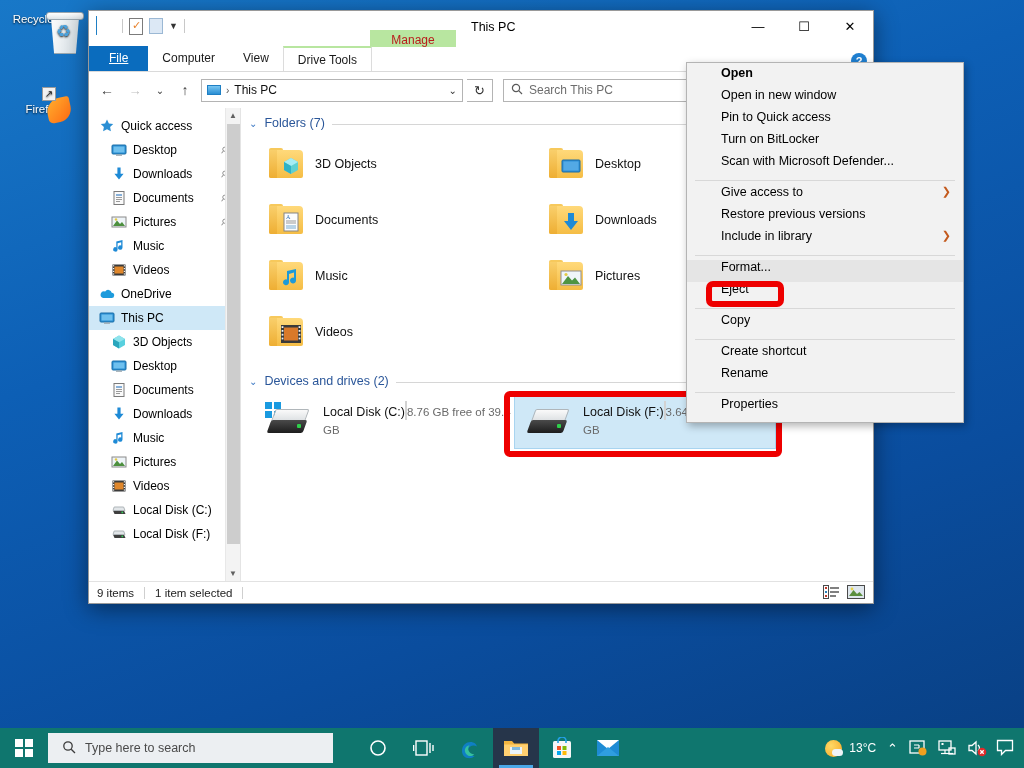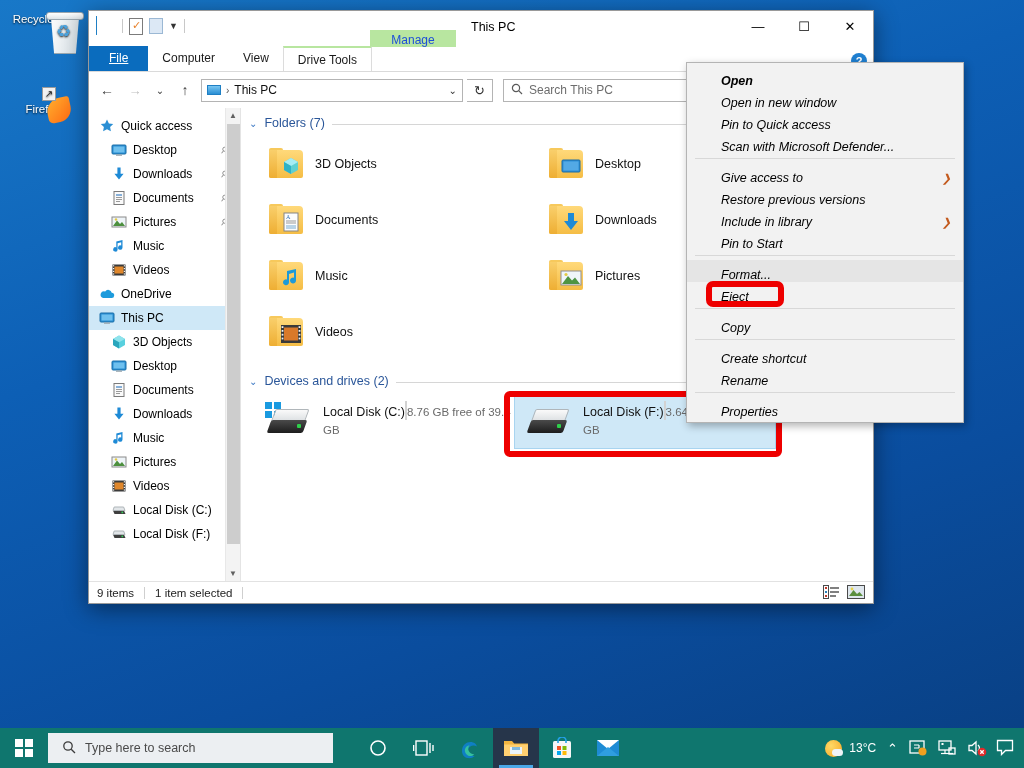--- a/index.html
+++ b/index.html
@@ -72,21 +72,21 @@
   .props-ico{ width:14px;height:17px;border:1px solid #7b7b7b;background:#fff;position:relative;}
   .props-ico::after{content:"✓";position:absolute;left:2px;top:0px;font-size:11px;color:#e8802a;}
   .newf-ico{ width:14px;height:16px;background:#dce8f5;border:1px solid #9bb8d4;}
   .qat-caret{ font-size:9px; color:#333; }
 
   .win-title {
     position:absolute; left:382px; top:9px; font-size:12.5px; color:#000;
   }
   .ctx-tab {
     position:absolute; left:281px; top:19px; width:86px; height:20px;
-    background:#b8e6a0; color:#1d4ed8; font-size:12px; text-align:center; line-height:20px;
+    background:#b8e6a0; color:#b91c1c; font-size:12px; text-align:center; line-height:20px;
   }
   .wctl { position:absolute; right:0; top:0; display:flex; }
   .wctl div {
     width:46px; height:30px; display:flex; align-items:center; justify-content:center;
     font-size:13px; color:#000;
   }
 
   .ribbon-row {
     height:25px; background:#fff; border-bottom:1px solid #dadada;
     display:flex; align-items:flex-end; position:relative; flex:none;
@@ -199,21 +199,21 @@
   .st-views { margin-left:auto; display:flex; gap:6px; align-items:center; }
   .view-btn { width:18px; height:16px; position:relative; }
 
   
   .ctxmenu {
     position:absolute; left:686px; top:62px; width:278px;
     background:#f2f2f2; border:1px solid #b4b4b4;
     box-shadow:2px 3px 8px rgba(0,0,0,.3);
     padding:3px 0; font-size:12.5px; color:#000; z-index:40;
   }
-  .mi { height:22px; display:flex; align-items:flex-end; padding-left:34px; position:relative; white-space:nowrap;font-style:italic; }
+  .mi { height:22px; display:flex; align-items:flex-start; padding-left:34px; position:relative; white-space:nowrap; }
   .mi.bold { font-weight:bold; }
   .mi .mi-ico { position:absolute; left:8px; top:3px; width:16px; height:16px; }
   .mi .arrow { position:absolute; right:12px; font-size:11px; color:#c35a1e; }
   .msep { height:1px; background:#d8d8d8; margin:4px 8px; }
   .mi.hovered { background:#e5e5e5; }
 
   .shield { width:16px;height:16px; position:relative; }
   .shield i {
     position:absolute; inset:0; background:linear-gradient(135deg,#f5c33b 0 50%,#3a6fd8 50% 100%);
     clip-path: polygon(50% 0,100% 18%,100% 62%,50% 100%,0 62%,0 18%);
@@ -669,37 +669,38 @@
     <div class="mi bold">
       <span>Open</span>
     </div>
     <div class="mi">
       <span>Open in new window</span>
     </div>
     <div class="mi">
       <span>Pin to Quick access</span>
     </div>
     <div class="mi">
+      <span class="mi-ico"><span class="shield"><i></i></span></span>
+      <span>Turn on BitLocker</span>
+    </div>
+    <div class="mi">
       <span class="mi-ico"><span class="defender"></span></span>
       <span>Scan with Microsoft Defender...</span>
     </div>
     <div class="msep"></div>
     <div class="mi">
       <span>Give access to</span>
       <span class="arrow">❯</span>
     </div>
     <div class="mi">
       <span>Restore previous versions</span>
     </div>
     <div class="mi">
       <span>Include in library</span>
       <span class="arrow">❯</span>
-    </div>
-    <div class="mi">
-      <span>Pin to Start</span>
     </div>
     <div class="msep"></div>
     <div class="mi hovered">
       <span>Format...</span>
     </div>
     <div class="mi">
       <span>Eject</span>
     </div>
     <div class="msep"></div>
     <div class="mi">

